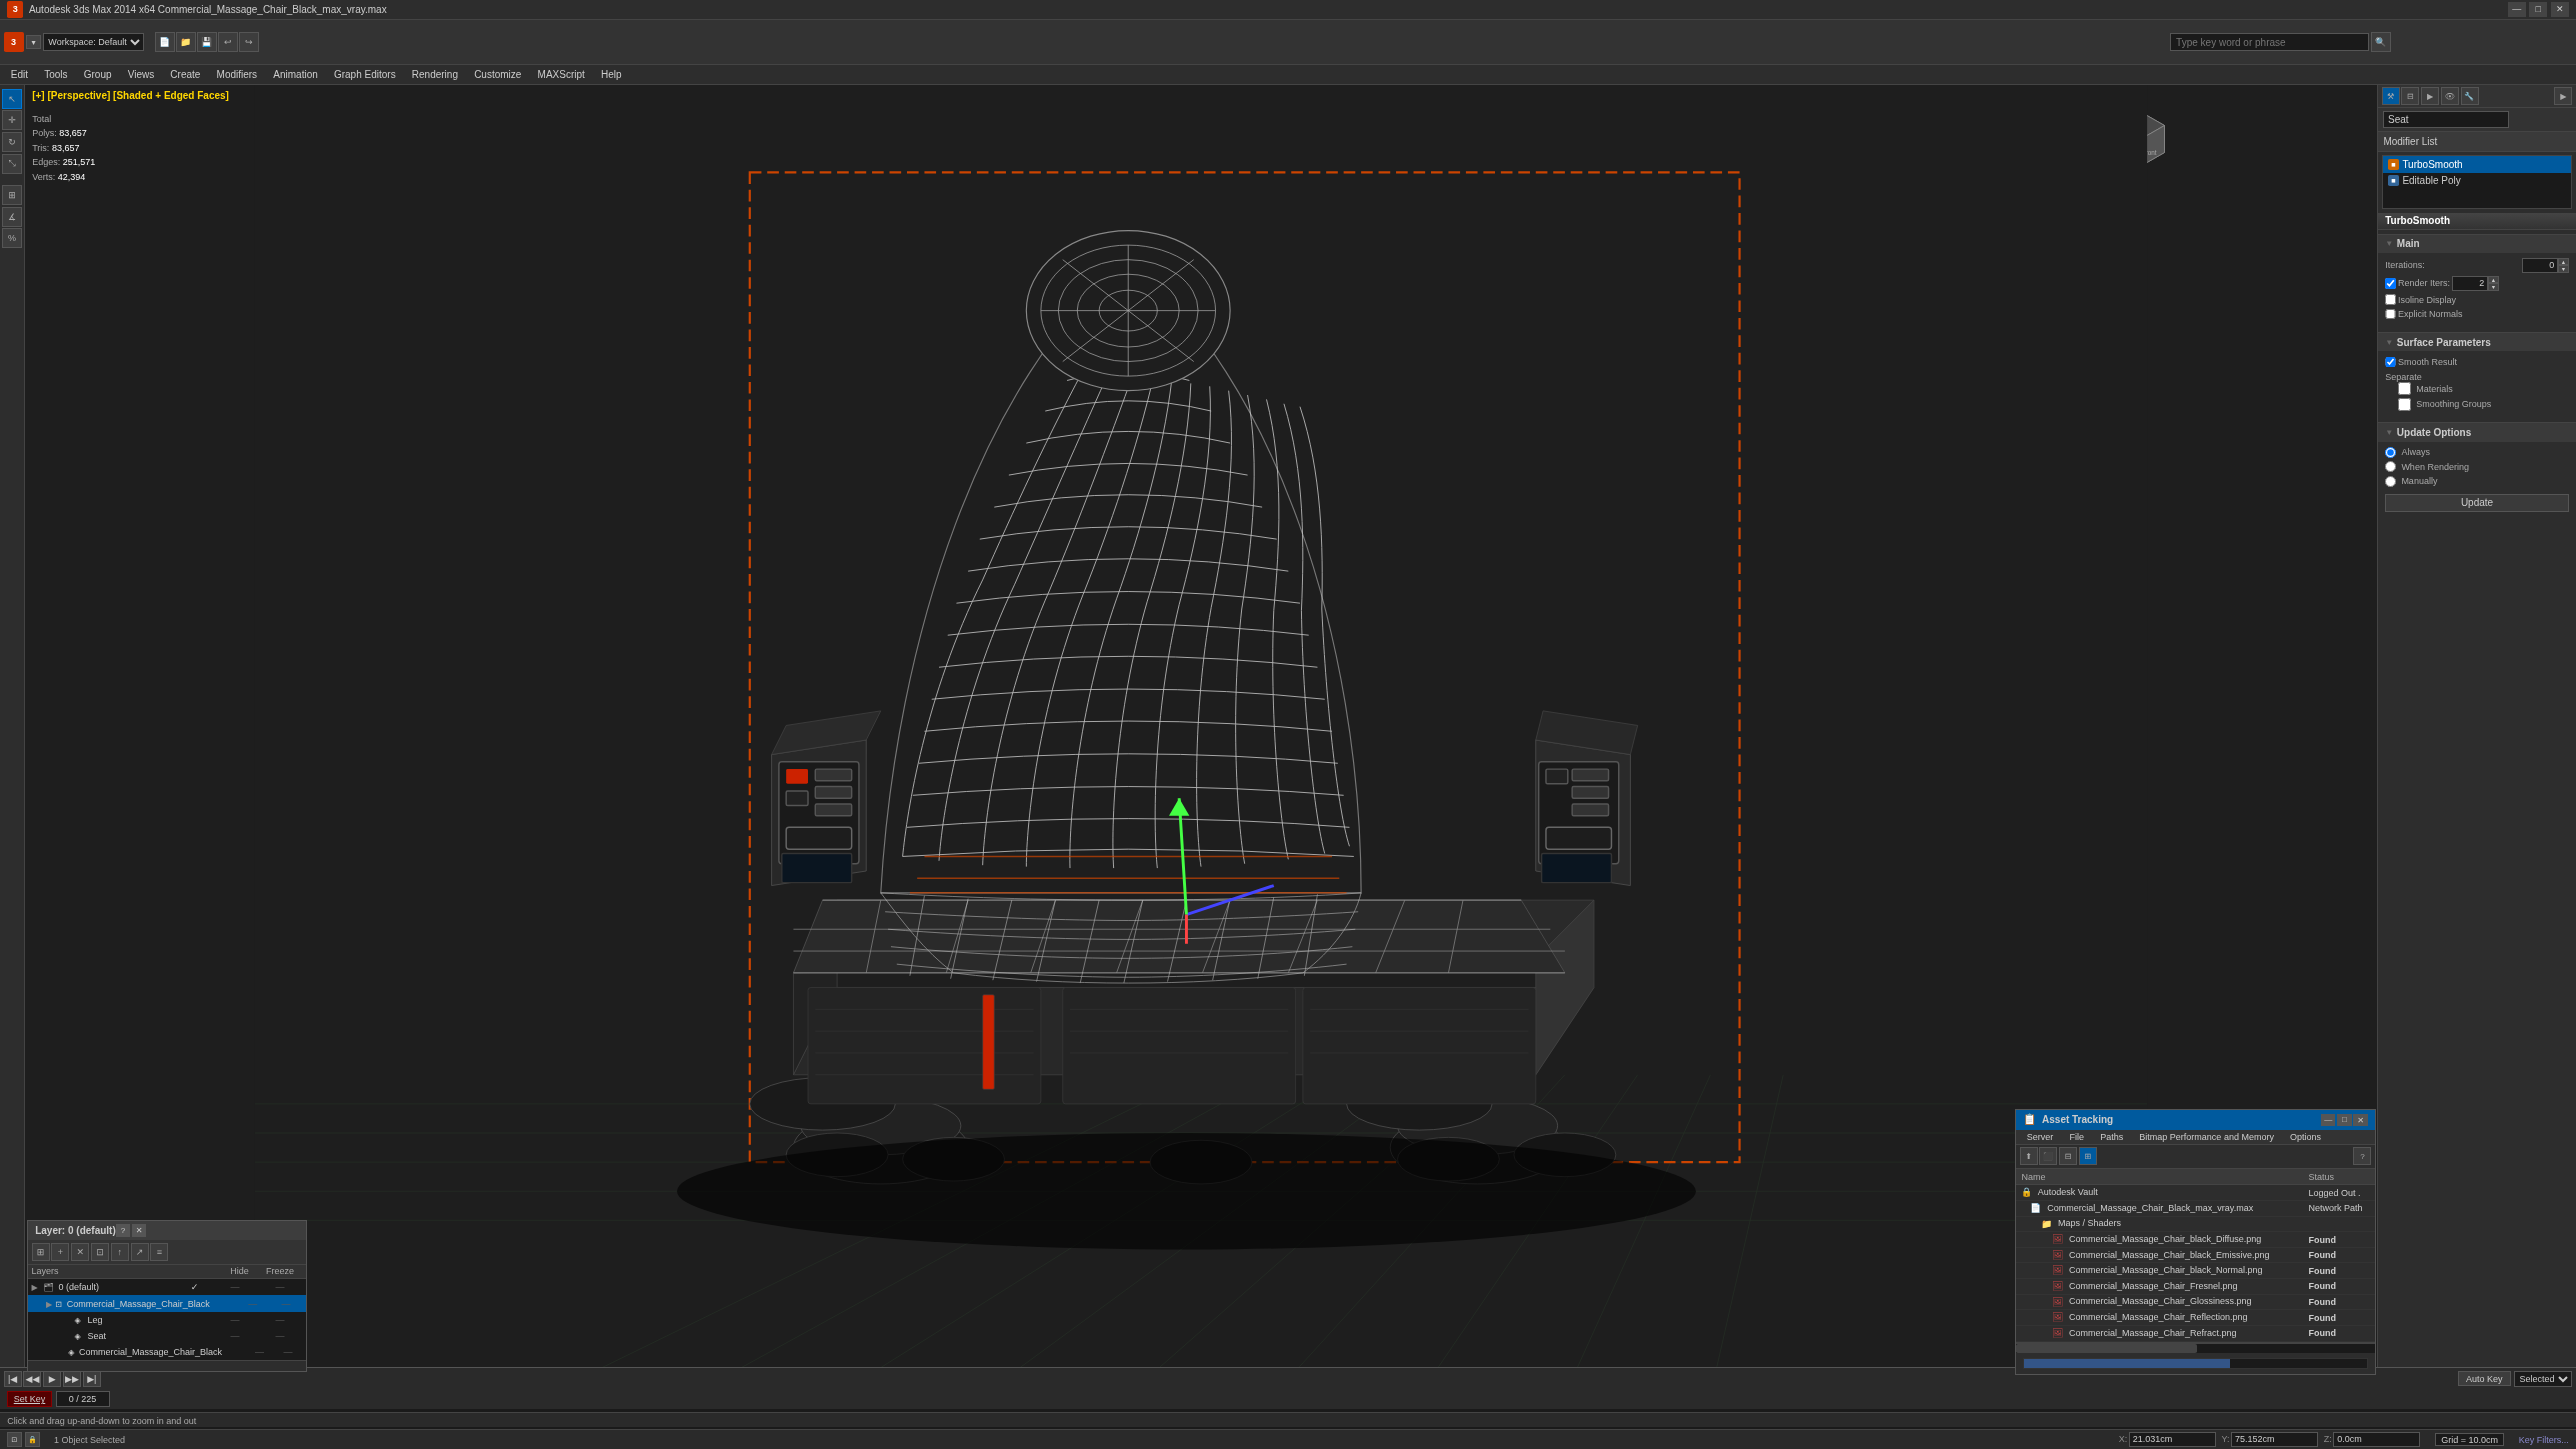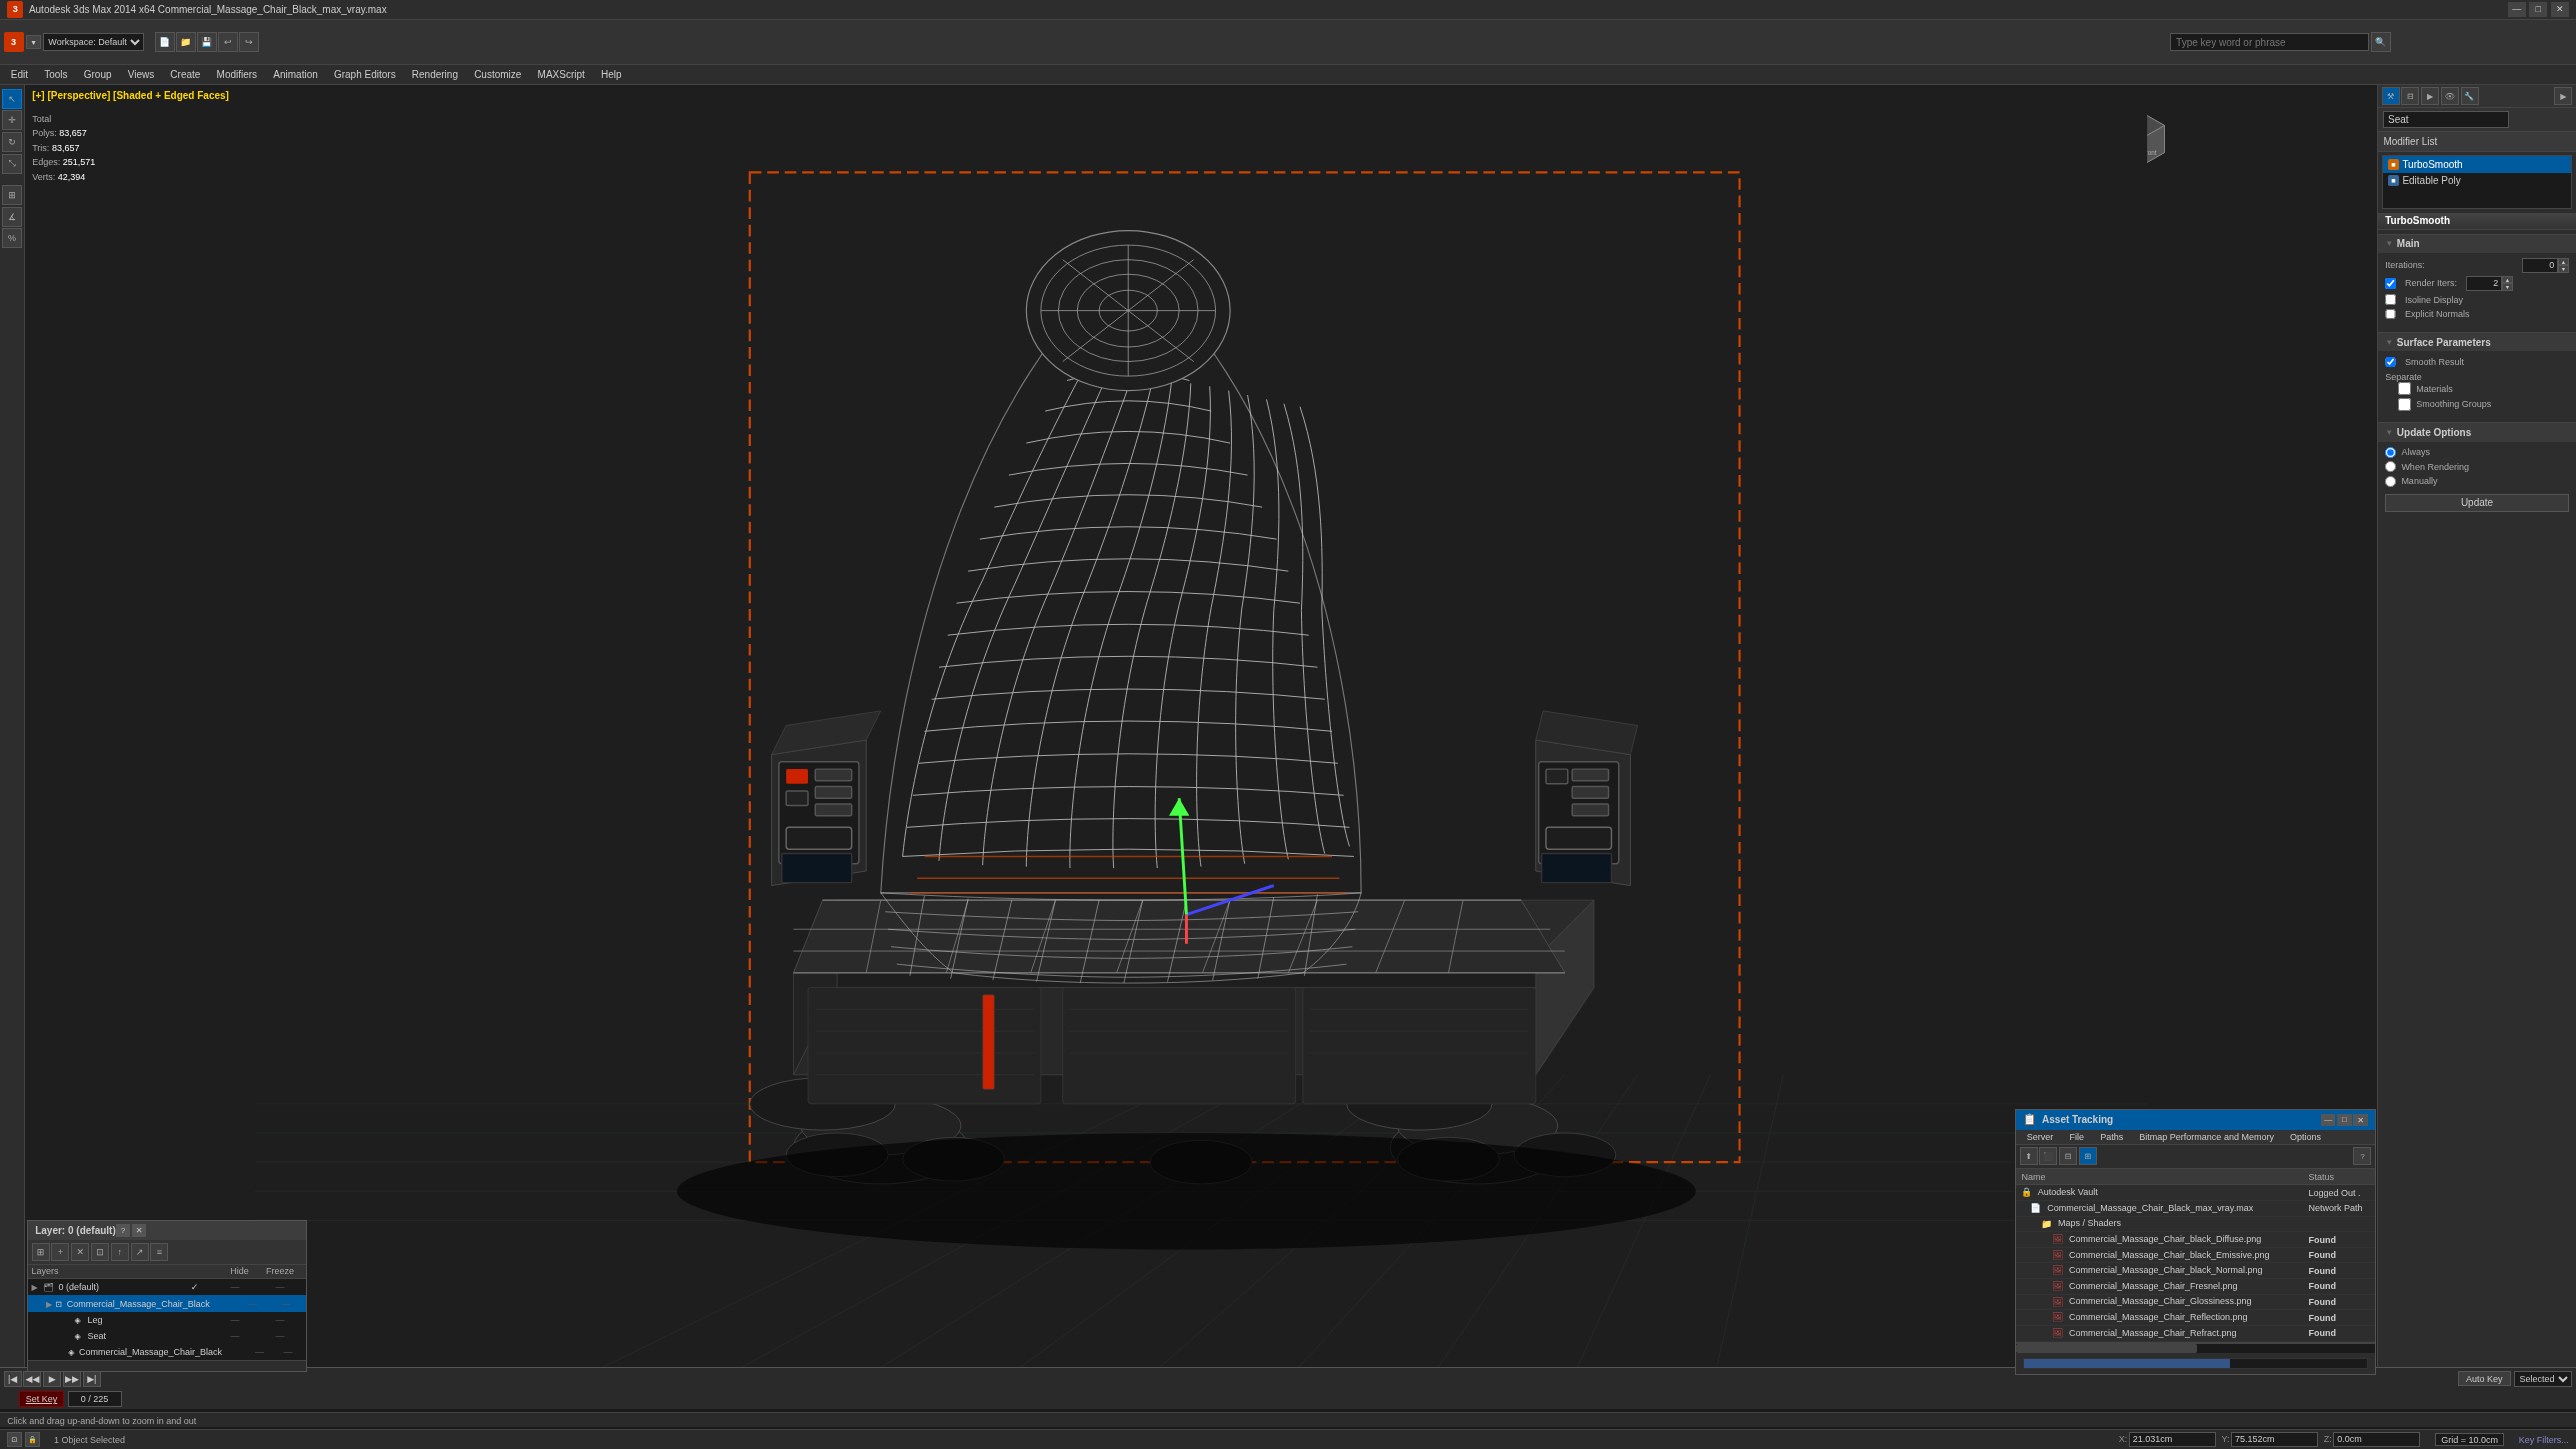--- a/index.html
+++ b/index.html
@@ -285,21 +285,21 @@
       font-size: 5.4px;
       display: flex;
       align-items: center;
       justify-content: center;
       cursor: pointer;
       color: #ccc;
     }
     .checkbox-row {
       display: flex;
       align-items: center;
-      gap: 9px;
+      gap: 2px;
       margin-bottom: 3.6px;
     }
     .checkbox-row input[type="checkbox"] {
       width: 10.8px;
       height: 10.8px;
     }
     .checkbox-label {
       font-size: 9px;
       color: #aaaaaa;
     }
@@ -666,21 +666,21 @@
       height: 21.7px;
       display: flex;
       align-items: center;
       padding: 0 3.6px;
       gap: 3.6px;
     }
     #timeline-playback {
       height: 20px;
       display: flex;
       align-items: center;
-      padding: 0 19px;
+      padding: 0 7px;
       gap: 3.6px;
       text-decoration: underline;
     }
     #timeline-track-area {
       flex: 1;
       background: #333;
       position: relative;
       overflow: hidden;
       margin: 0 3.6px;
     }

